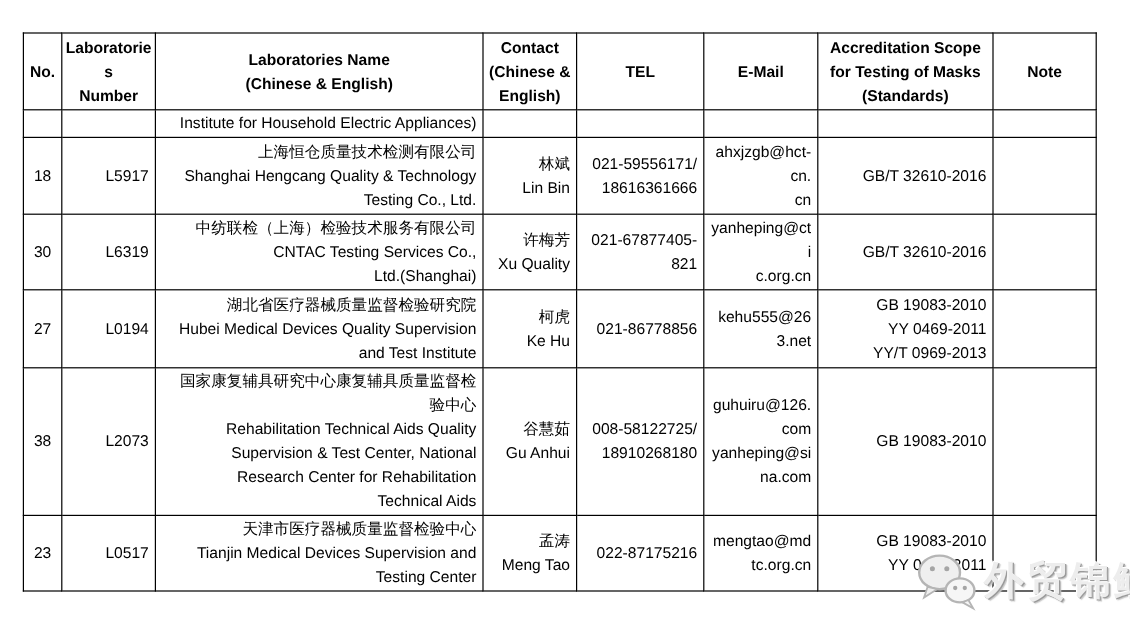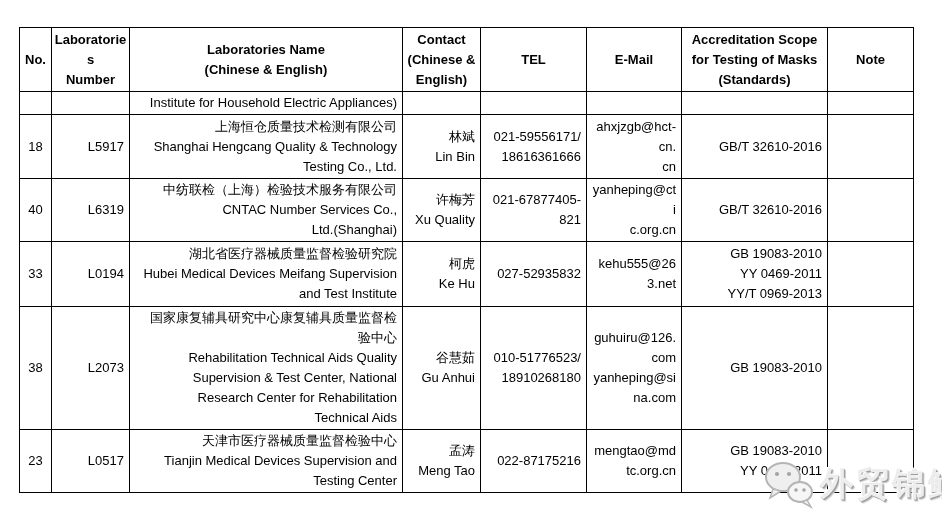--- a/index.html
+++ b/index.html
@@ -125,64 +125,64 @@
 Lin Bin</td>
     <td>021-59556171/
 18616361666</td>
     <td>ahxjzgb@hct-cn.
 cn</td>
     <td>GB/T 32610-2016</td>
     <td></td>
   </tr>
 
   <tr class="h-r20">
-    <td class="c-no">40</td>
+    <td class="c-no">30</td>
     <td>L6319</td>
     <td>中纺联检（上海）检验技术服务有限公司
-CNTAC Number Services Co.,
+CNTAC Testing Services Co.,
 Ltd.(Shanghai)</td>
     <td>许梅芳
 Xu Quality</td>
     <td>021-67877405-
 821</td>
     <td>yanheping@cti
 c.org.cn</td>
     <td>GB/T 32610-2016</td>
     <td></td>
   </tr>
 
   <tr class="h-r21">
-    <td class="c-no">33</td>
+    <td class="c-no">27</td>
     <td>L0194</td>
     <td>湖北省医疗器械质量监督检验研究院
-Hubei Medical Devices Meifang Supervision
+Hubei Medical Devices Quality Supervision
 and Test Institute</td>
     <td>柯虎
 Ke Hu</td>
-    <td>027-52935832</td>
+    <td>021-86778856</td>
     <td>kehu555@26
 3.net</td>
     <td>GB 19083-2010
 YY 0469-2011
 YY/T 0969-2013</td>
     <td></td>
   </tr>
 
   <tr class="h-r22">
     <td class="c-no">38</td>
     <td>L2073</td>
     <td>国家康复辅具研究中心康复辅具质量监督检
 验中心
 Rehabilitation Technical Aids Quality
 Supervision &amp; Test Center, National
 Research Center for Rehabilitation
 Technical Aids</td>
     <td>谷慧茹
 Gu Anhui</td>
-    <td>010-51776523/
+    <td>008-58122725/
 18910268180</td>
     <td>guhuiru@126.
 com
 yanheping@si
 na.com</td>
     <td>GB 19083-2010</td>
     <td></td>
   </tr>
 
   <tr class="h-r23">

